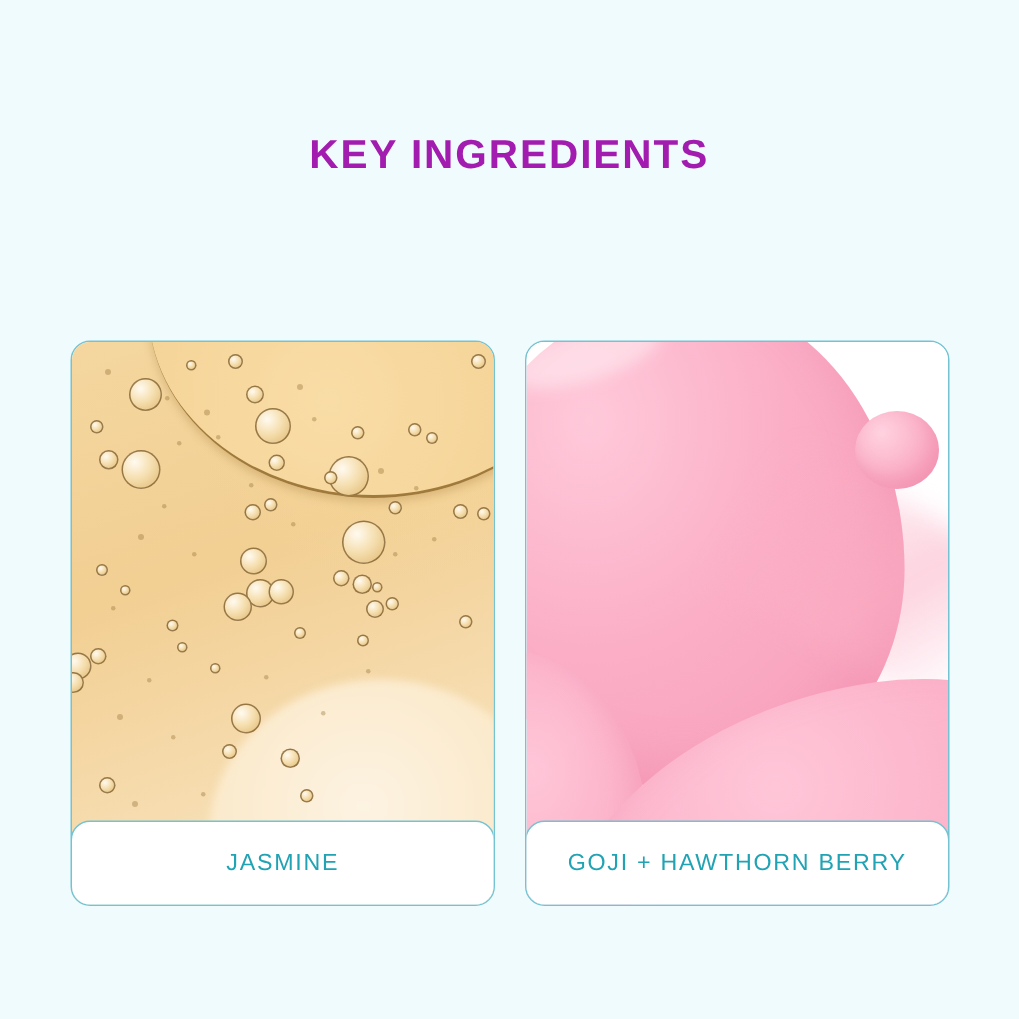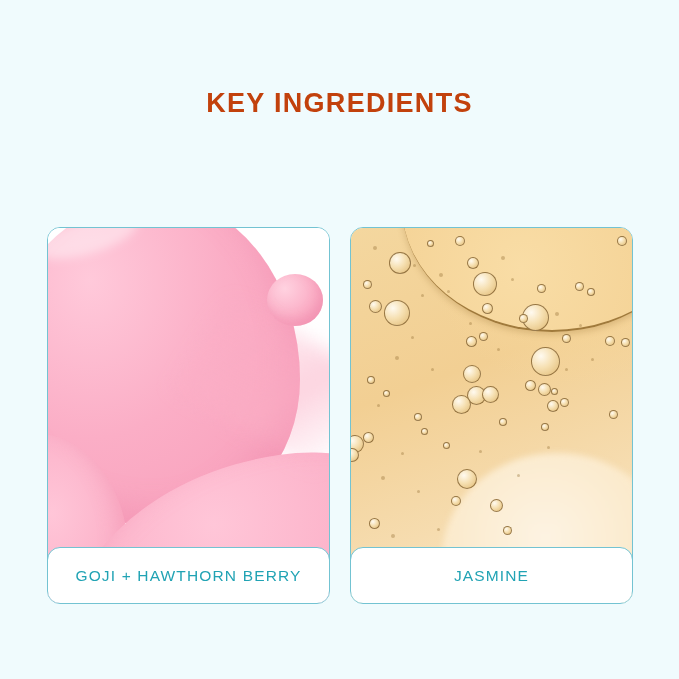--- a/index.html
+++ b/index.html
@@ -25,21 +25,21 @@
   
   .heading {
     position: absolute;
     top: 66px;
     left: 0;
     width: 679px;
     text-align: center;
     font-size: 27px;
     font-weight: 700;
     letter-spacing: 1.3px;
-    color: #c2410c;
+    color: #a21caf;
     white-space: nowrap;
   }
 
   
   .subtext {
     position: absolute;
     top: 114px;
     left: 60px;
     width: 559px;
     text-align: center;
@@ -213,31 +213,20 @@
 </style>
 </head>
 <body>
 
 <div id="page">
 
   <h2 class="heading">KEY INGREDIENTS</h2>
 
 
   <div class="cards">
-
-    <div class="card">
-      <div class="card-media media-goji">
-        <div class="blob goji-b1"></div>
-        <div class="blob goji-b2"></div>
-        <div class="blob goji-b3"></div>
-        <div class="blob goji-b4"></div>
-        <div class="goji-sheen"></div>
-      </div>
-      <div class="card-label">GOJI + HAWTHORN BERRY</div>
-    </div>
 
     <div class="card">
       <div class="card-media media-jasmine">
         <div class="oil-arc"></div>
         <div class="oil-light"></div>
 
         <div class="bub" style="left:38px;  top:24px;  width:22px; height:22px;"></div>
         <div class="bub" style="left:33px;  top:72px;  width:26px; height:26px;"></div>
         <div class="bub" style="left:18px;  top:72px;  width:13px; height:13px;"></div>
         <div class="bub" style="left:12px;  top:52px;  width:9px;  height:9px;"></div>
@@ -306,14 +295,25 @@
         <div class="dot" style="left:196px; top:218px; width:3px; height:3px;"></div>
         <div class="dot" style="left:86px;  top:300px; width:3px; height:3px;"></div>
         <div class="dot" style="left:40px;  top:306px; width:4px; height:4px;"></div>
         <div class="dot" style="left:118px; top:94px;  width:3px; height:3px;"></div>
         <div class="dot" style="left:146px; top:120px; width:3px; height:3px;"></div>
         <div class="dot" style="left:214px; top:140px; width:3px; height:3px;"></div>
       </div>
       <div class="card-label">JASMINE</div>
     </div>
 
+    <div class="card">
+      <div class="card-media media-goji">
+        <div class="blob goji-b1"></div>
+        <div class="blob goji-b2"></div>
+        <div class="blob goji-b3"></div>
+        <div class="blob goji-b4"></div>
+        <div class="goji-sheen"></div>
+      </div>
+      <div class="card-label">GOJI + HAWTHORN BERRY</div>
+    </div>
+
   </div>
 </div>
 
 </body></html>

